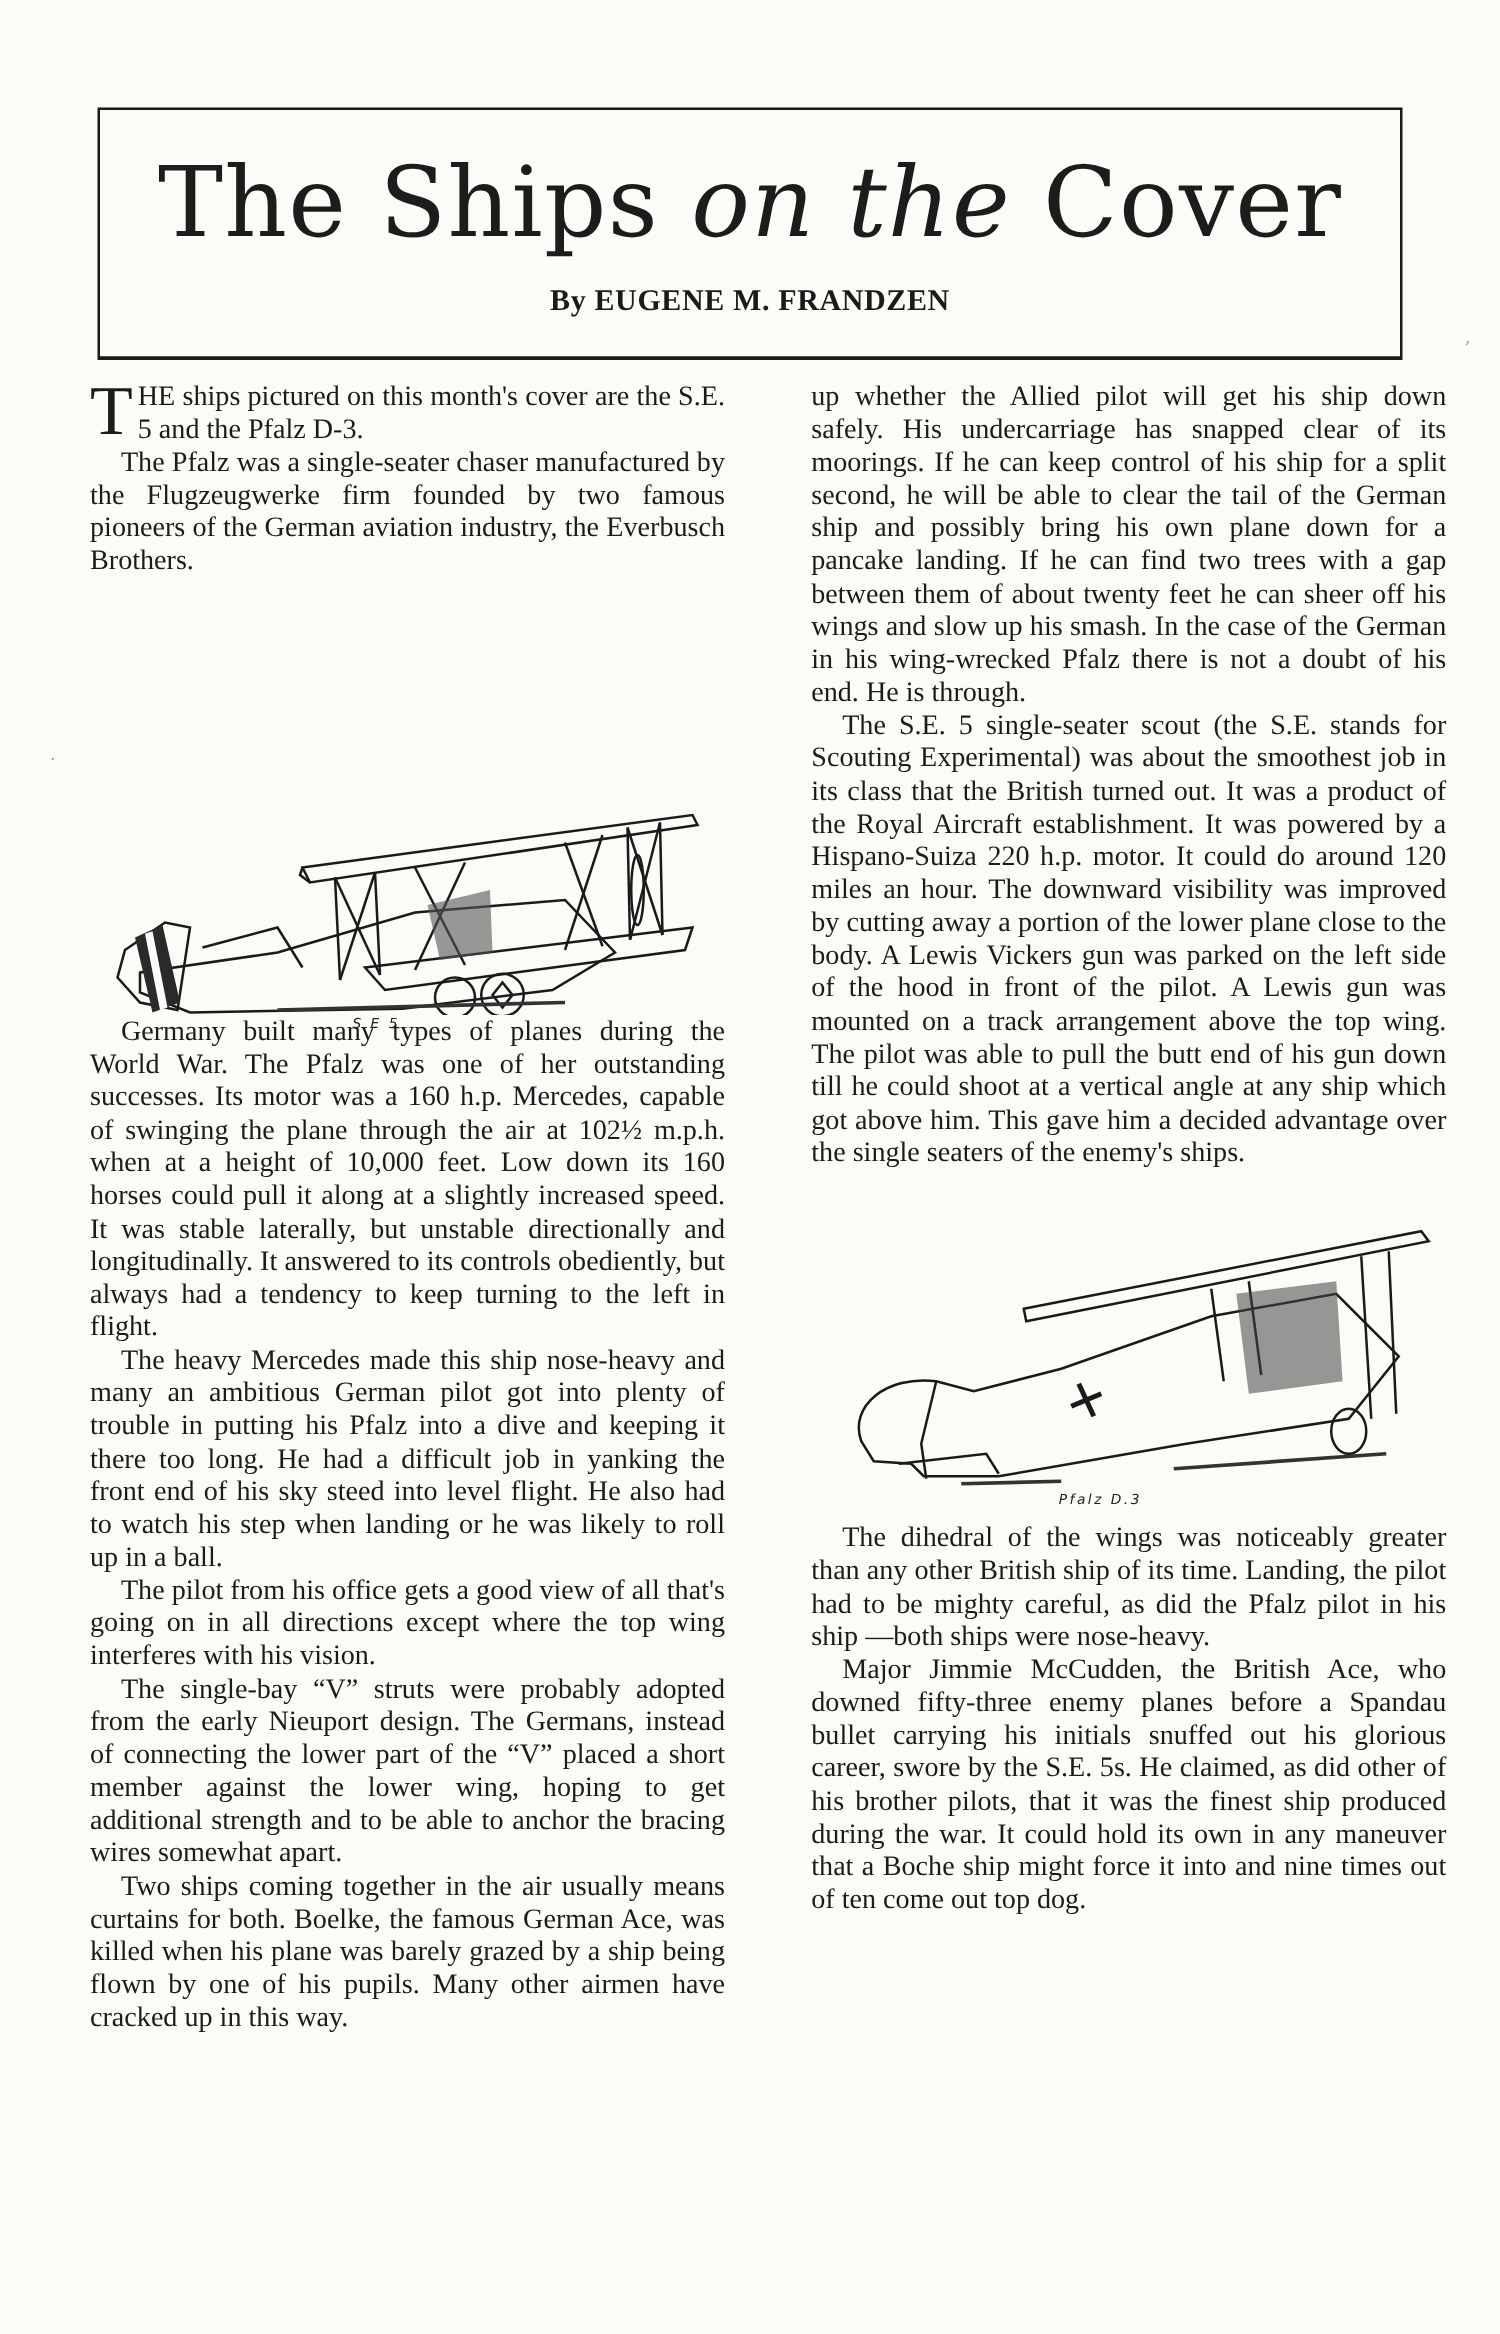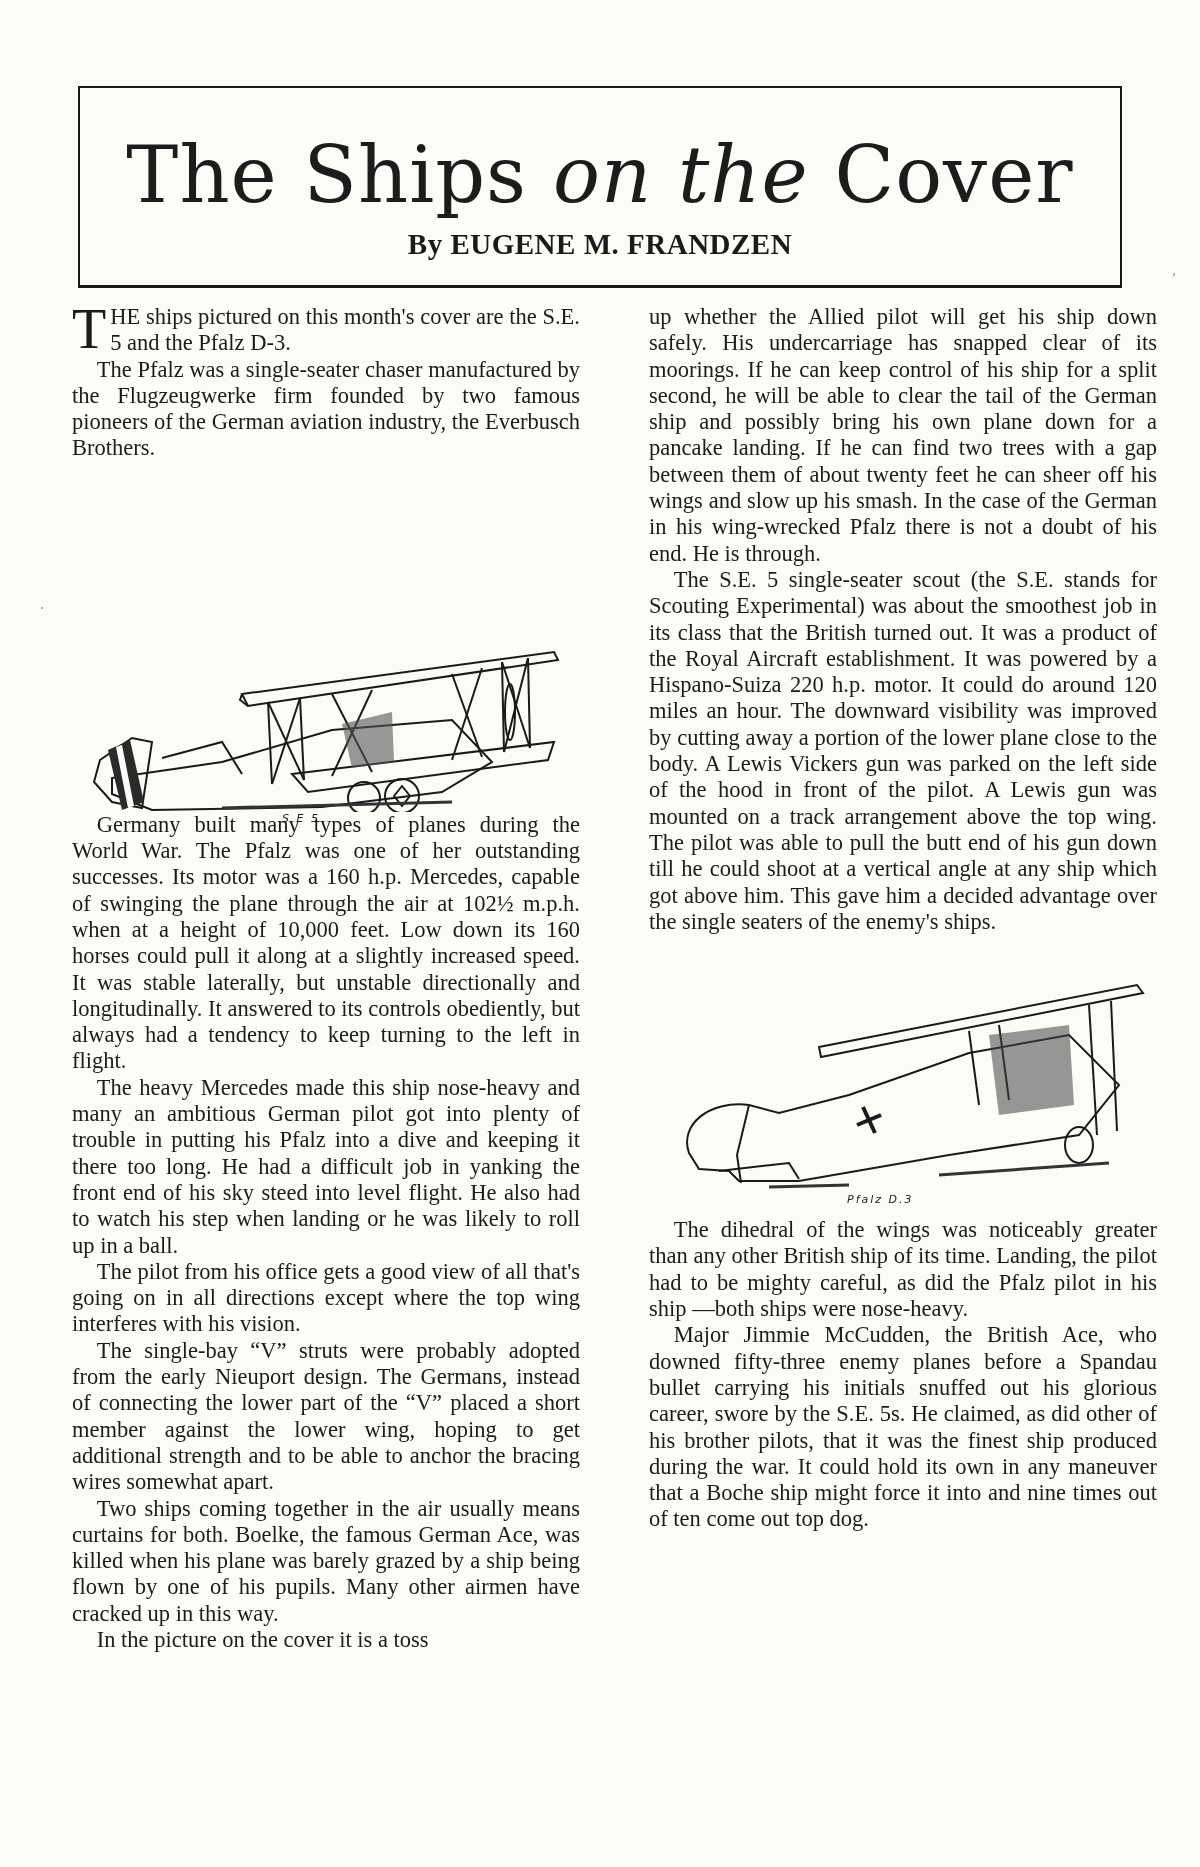--- a/index.html
+++ b/index.html
@@ -6,28 +6,28 @@
   body {
     width: 1200px; height: 1867px; overflow: hidden;
     background: #fbfbf8; color: #1a1a1a;
     font-family: "DejaVu Serif", serif; position: relative;
   }
   .title-box {
     position: absolute; left: 78px; top: 86px; width: 1044px; height: 202px;
     border: 2.5px solid #1a1a1a; border-bottom-width: 3px; box-sizing: border-box;
   }
   .title {
-    position: absolute; left: 0; right: 0; top: 48px; text-align: center;
+    position: absolute; left: 0; right: 0; top: 36px; text-align: center;
     font-family: "DejaVu Serif", serif; font-size: 78px; line-height: 1;
     letter-spacing: 1px; color: #1c1c1c;
   }
   .title .it { font-style: italic; }
   .byline {
     position: absolute; left: 0; right: 0; top: 140px; text-align: center;
-    font-family: "Liberation Serif", serif; font-weight: bold; font-size: 29px;
+    font-family: "Liberation Serif", serif; font-weight: bold; font-size: 24px;
     letter-spacing: 0.5px;
   }
   .col {
     position: absolute; top: 304px; width: 508px;
     font-family: "Liberation Serif", serif; font-size: 22.5px; line-height: 26.3px;
     text-align: justify; color: #1b1b1b;
   }
   .col p { margin: 0; text-indent: 1.1em; }
   .col p.first { text-indent: 0; }
   .col p.noindent { text-indent: 0; }
@@ -109,21 +109,20 @@
       <line x1="150" y1="346" x2="380" y2="340" stroke="#333" stroke-width="3"></line>
     </svg>
     <div class="fig-cap" style="left:210px; top:344px;">S E 5</div>
   </div>
 
   <p>Germany built many types of planes during the World War. The Pfalz was one of her outstanding successes. Its motor was a 160 h.p. Mercedes, capable of swinging the plane through the air at 102½ m.p.h. when at a height of 10,000 feet. Low down its 160 horses could pull it along at a slightly increased speed. It was stable laterally, but unstable directionally and longitudinally. It answered to its controls obediently, but always had a tendency to keep turning to the left in flight.</p>
   <p>The heavy Mercedes made this ship nose-heavy and many an ambitious German pilot got into plenty of trouble in putting his Pfalz into a dive and keeping it there too long. He had a difficult job in yanking the front end of his sky steed into level flight. He also had to watch his step when landing or he was likely to roll up in a ball.</p>
   <p>The pilot from his office gets a good view of all that's going on in all directions except where the top wing interferes with his vision.</p>
   <p>The single-bay “V” struts were probably adopted from the early Nieuport design. The Germans, instead of connecting the lower part of the “V” placed a short member against the lower wing, hoping to get additional strength and to be able to anchor the bracing wires somewhat apart.</p>
   <p>Two ships coming together in the air usually means curtains for both. Boelke, the famous German Ace, was killed when his plane was barely grazed by a ship being flown by one of his pupils. Many other airmen have cracked up in this way.</p>
-  <p>In the picture on the cover it is a toss</p>
 </div>
 
 <div class="col" id="col-right">
   <p class="noindent">up whether the Allied pilot will get his ship down safely. His undercarriage has snapped clear of its moorings. If he can keep control of his ship for a split second, he will be able to clear the tail of the German ship and possibly bring his own plane down for a pancake landing. If he can find two trees with a gap between them of about twenty feet he can sheer off his wings and slow up his smash. In the case of the German in his wing-wrecked Pfalz there is not a doubt of his end. He is through.</p>
   <p>The S.E. 5 single-seater scout (the S.E. stands for Scouting Experimental) was about the smoothest job in its class that the British turned out. It was a product of the Royal Aircraft establishment. It was powered by a Hispano-Suiza 220 h.p. motor. It could do around 120 miles an hour. The downward visibility was improved by cutting away a portion of the lower plane close to the body. A Lewis Vickers gun was parked on the left side of the hood in front of the pilot. A Lewis gun was mounted on a track arrangement above the top wing. The pilot was able to pull the butt end of his gun down till he could shoot at a vertical angle at any ship which got above him. This gave him a decided advantage over the single seaters of the enemy's ships.</p>
 
   <div class="fig spacer-pfalz">
     <svg width="508" height="282" viewBox="0 0 508 282">
       <g fill="none" stroke="#1a1a1a" stroke-width="2">
 

